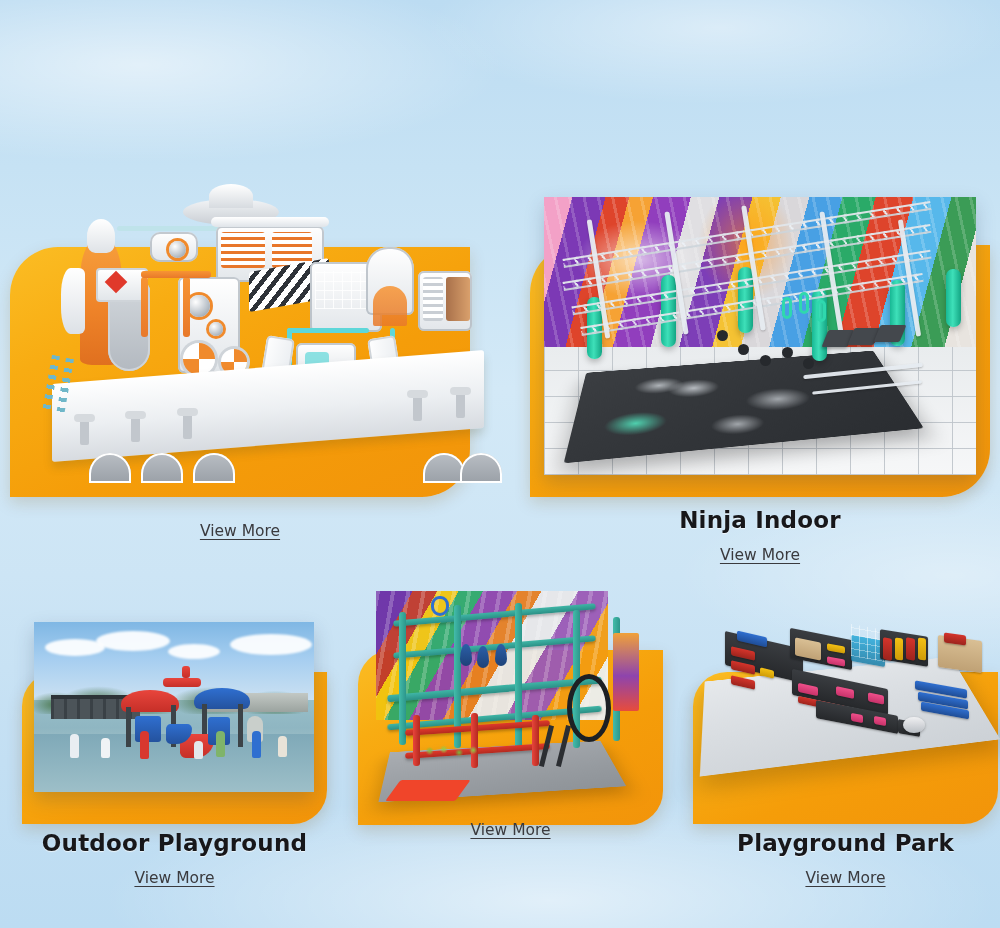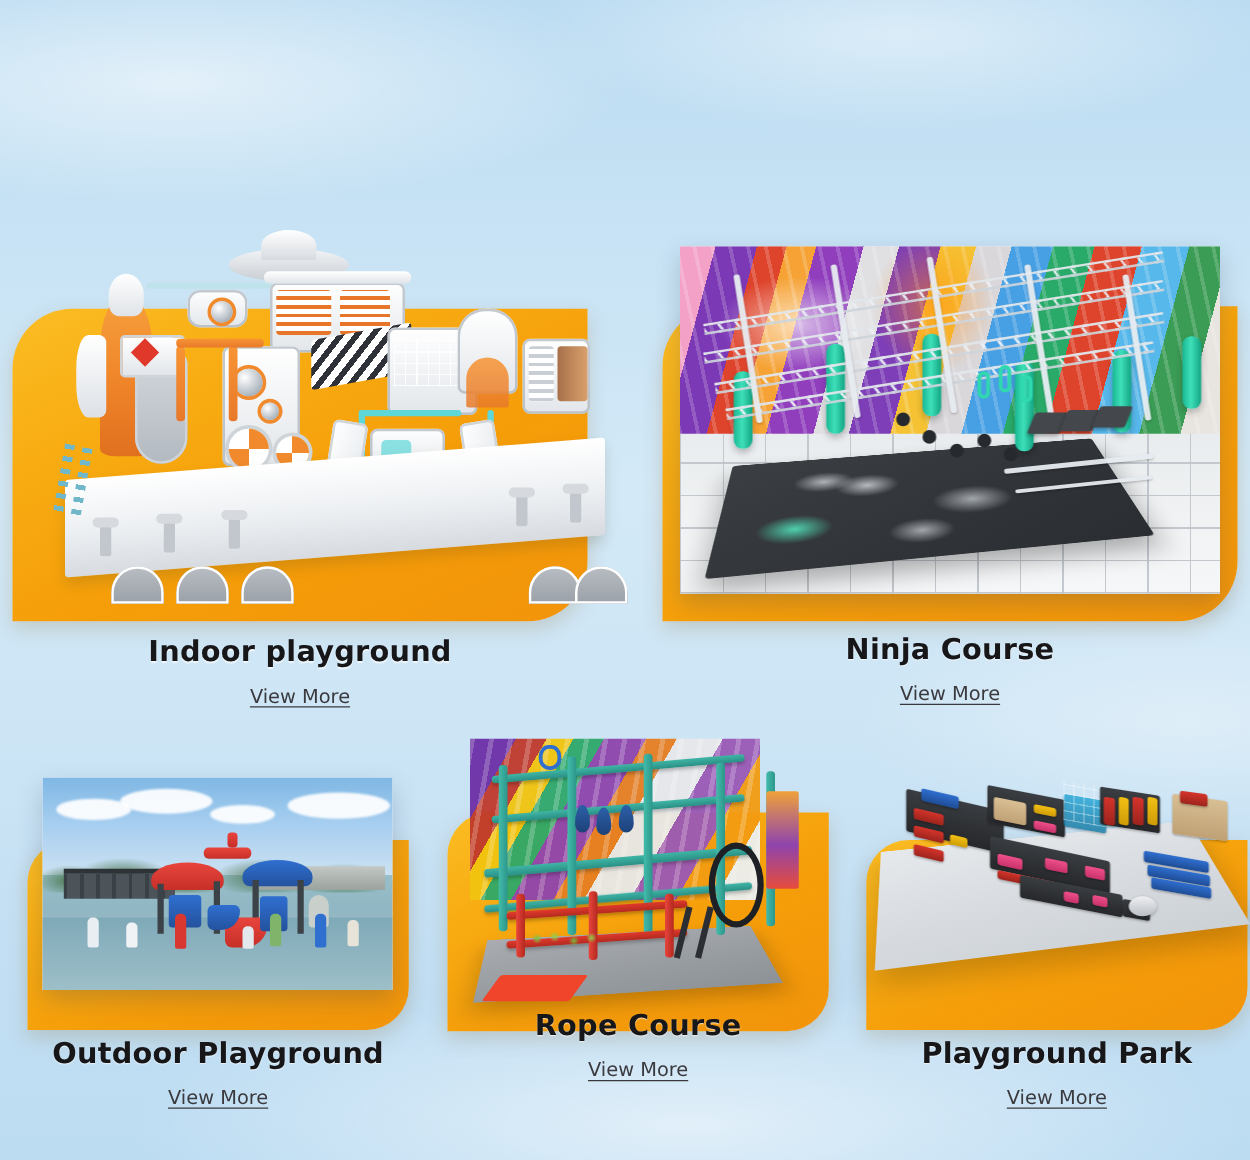--- a/index.html
+++ b/index.html
@@ -362,21 +362,20 @@
         <div class="ip-post" style="left:33%; bottom:16%;"></div>
         <div class="ip-post" style="left:82%; bottom:22%;"></div>
         <div class="ip-post" style="left:91%; bottom:23%;"></div>
 
         <div class="ip-ladder" style="left:4%; top:56%; height:58px; transform:rotate(10deg);"></div>
         <div class="ip-ladder" style="left:7%; top:57%; height:58px; transform:rotate(10deg);"></div>
       </div>
     </div>
 
     <div class="caption" style="top:262px;">
-      <div class="cap-title">Indoor playground</div>
       <span class="cap-link">View More</span>
     </div>
   </div>
 
   <div class="card" style="left:530px; top:245px; width:460px; height:252px;">
     <div class="plate tl"></div>
 
     <div class="shot shadowed" style="left:14px; top:-48px; width:432px; height:278px;">
       <div class="nj-wall"></div>
       <div class="nj-floor"></div>
@@ -408,21 +407,21 @@
       <div class="nj-ball" style="left:55%; top:54%;"></div>
       <div class="nj-ball" style="left:60%; top:58%;"></div>
       <div class="nj-panel" style="left:65%; top:48%;"></div>
       <div class="nj-panel" style="left:71%; top:47%;"></div>
       <div class="nj-panel" style="left:77%; top:46%;"></div>
       <div class="nj-bar" style="left:60%; top:62%; width:120px; height:4px; transform:rotate(-6deg);"></div>
       <div class="nj-bar" style="left:62%; top:68%; width:110px; height:3px; transform:rotate(-6deg);"></div>
     </div>
 
     <div class="caption" style="top:262px;">
-      <div class="cap-title">Ninja Course</div>
+      <div class="cap-title">Ninja Indoor</div>
       <span class="cap-link">View More</span>
     </div>
   </div>
 
   <div class="card" style="left:22px; top:672px; width:305px; height:152px;">
     <div class="plate tl" style="border-radius:34px 0 34px 0;"></div>
 
     <div class="shot shadowed" style="left:12px; top:-50px; width:280px; height:170px;">
       <div class="op-sky"></div>
       <div class="op-cloud" style="left:4%; top:10%; width:60px; height:17px;"></div>
@@ -498,21 +497,20 @@
 
       <div class="sp" style="position:absolute; left:86%; top:22%; width:26px; height:78px; background:linear-gradient(180deg,#f0a13a,#8e44ad 55%,#e74c3c); border-radius:2px;"></div>
 
       <div class="sp" style="position:absolute; left:20%; top:70%; width:64px; height:16px; background:radial-gradient(circle 6px at 12% 50%,#7fc241,transparent 70%),radial-gradient(circle 6px at 34% 40%,#8fcf4a,transparent 70%),radial-gradient(circle 6px at 58% 60%,#76b83c,transparent 70%),radial-gradient(circle 6px at 80% 45%,#8acb46,transparent 70%);"></div>
       <div class="rc-mat"></div>
 
       <div class="sp" style="position:absolute; left:23%; top:6%; width:18px; height:20px; border:3px solid #2f6fd0; border-radius:50% 50% 10px 10px;"></div>
     </div>
 
     <div class="caption" style="top:158px;">
-      <div class="cap-title">Rope Course</div>
       <span class="cap-link">View More</span>
     </div>
   </div>
 
   <div class="card" style="left:693px; top:672px; width:305px; height:152px;">
     <div class="plate tl" style="border-radius:34px 0 34px 0;"></div>
 
     <div class="shot" style="left:6px; top:-52px; width:292px; height:180px; background:transparent; overflow:visible;">
       <div class="tp-plane"></div>
 

